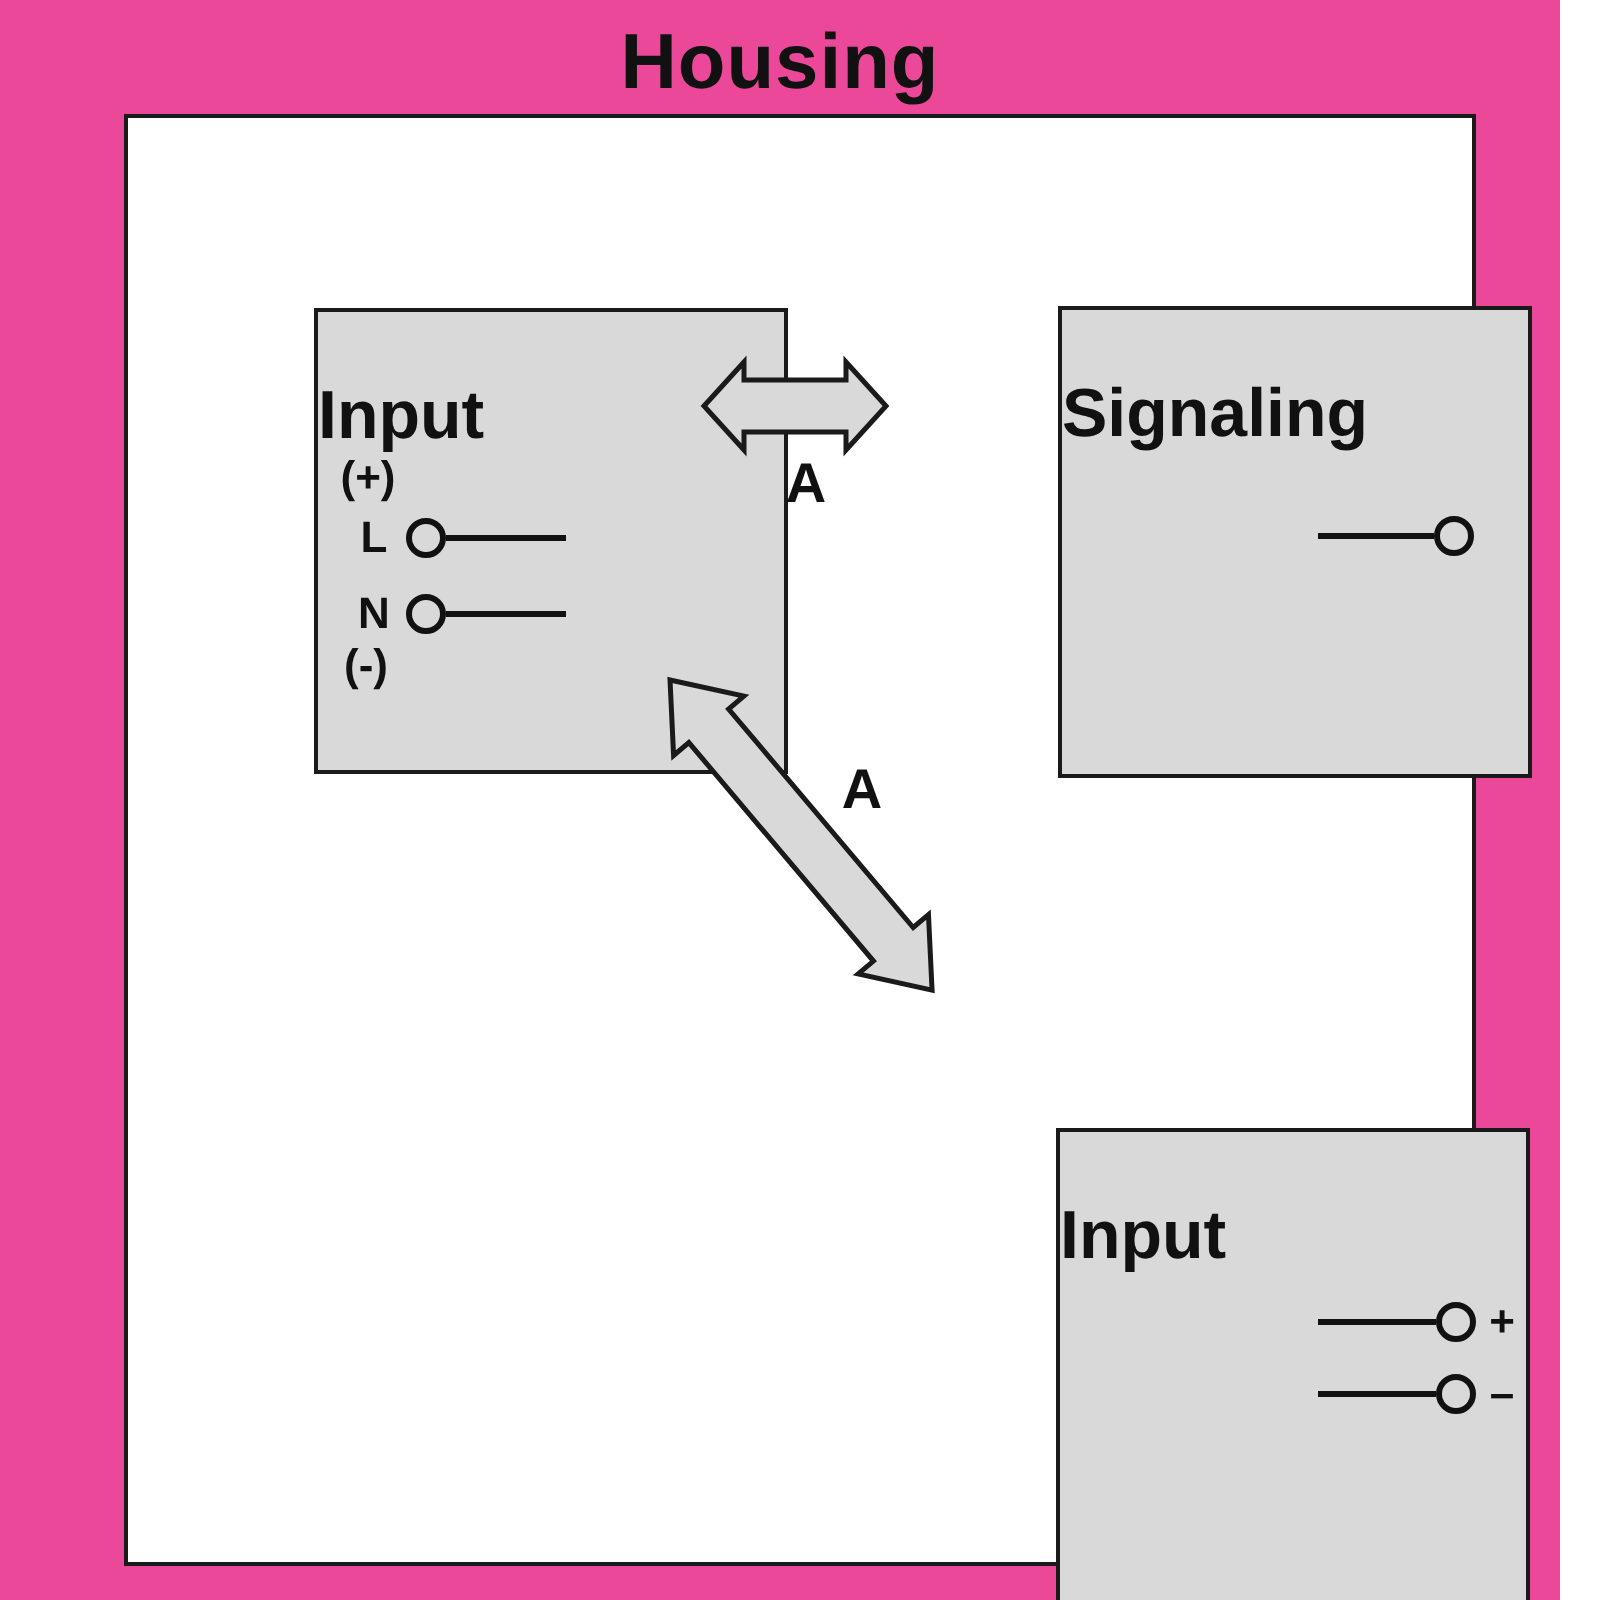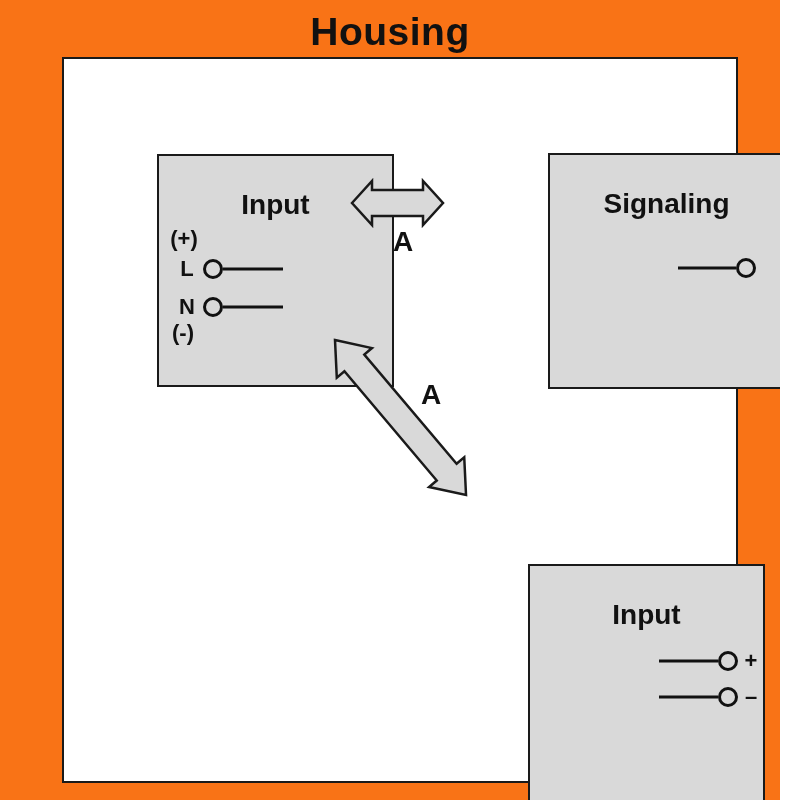--- a/index.html
+++ b/index.html
@@ -5,21 +5,21 @@
   html, body {
     margin: 0;
     padding: 0;
     background: #ffffff;
     font-family: "Liberation Sans", sans-serif;
   }
   .canvas {
     position: relative;
     width: 780px;
     height: 800px;
-    background: #f97316;
+    background: #ec4899;
     overflow: hidden;
     color: #111111;
   }
   .diagram-title {
     position: absolute;
     top: 10px;
     left: 0;
     right: 0;
     text-align: center;
     font-size: 39px;
@@ -37,29 +37,28 @@
     box-sizing: border-box;
     background: #ffffff;
   }
   .gbox {
     position: absolute;
     background: #d9d9d9;
     border: 2px solid #1a1a1a;
     box-sizing: border-box;
   }
   .gbox.input     { left: 93px;  top: 95px;  width: 237px; height: 233px; }
-  .gbox.signaling { left: 484px; top: 94px;  width: 237px; height: 236px; }
+  .gbox.signaling { left: 465px; top: 94px;  width: 237px; height: 236px; }
   .gbox.output    { left: 464px; top: 505px; width: 237px; height: 238px; }
   .box-title {
     position: absolute;
     top: 33px;
     left: 0;
     right: 0;
-    text-align: center;
-    font-size: 28px;
+    font-size: 34px;
     font-weight: bold;
     color: #111111;
   }
   .tlabel {
     position: absolute;
     transform: translate(-50%, -50%);
     font-size: 22px;
     font-weight: bold;
     white-space: nowrap;
     color: #111111;

